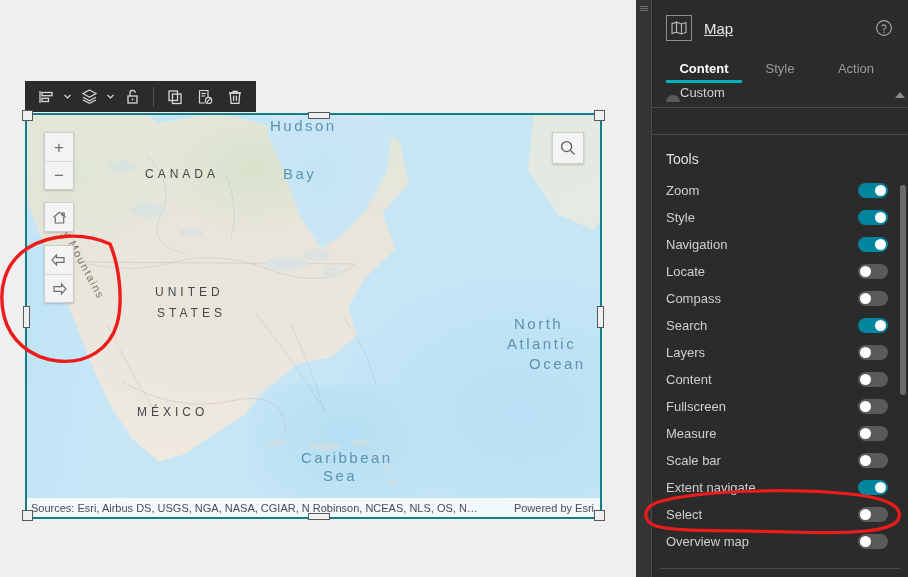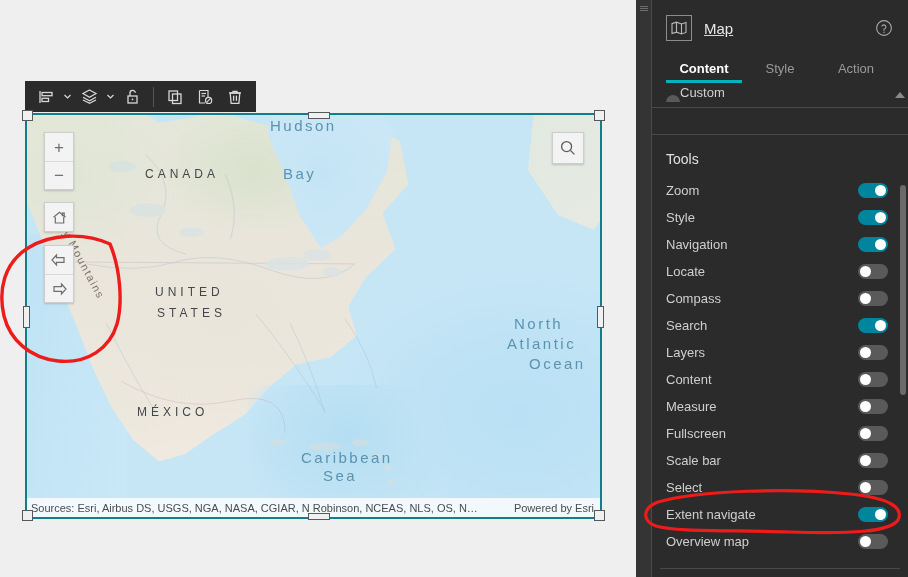--- a/index.html
+++ b/index.html
@@ -547,46 +547,46 @@
             <span class="knob"></span>
           </span>
       </div>
       <div class="tool-row">
         <span class="tool-label">Content</span>
         <span class="toggle">
             <span class="knob"></span>
           </span>
       </div>
       <div class="tool-row">
+        <span class="tool-label">Fullscreen</span>
+        <span class="toggle">
+            <span class="knob"></span>
+          </span>
+      </div>
+      <div class="tool-row">
         <span class="tool-label">Measure</span>
         <span class="toggle">
             <span class="knob"></span>
           </span>
       </div>
       <div class="tool-row">
-        <span class="tool-label">Fullscreen</span>
-        <span class="toggle">
-            <span class="knob"></span>
-          </span>
-      </div>
-      <div class="tool-row">
         <span class="tool-label">Scale bar</span>
-        <span class="toggle">
-            <span class="knob"></span>
-          </span>
-      </div>
-      <div class="tool-row">
-        <span class="tool-label">Select</span>
         <span class="toggle">
             <span class="knob"></span>
           </span>
       </div>
       <div class="tool-row">
         <span class="tool-label">Extent navigate</span>
         <span class="toggle on">
+            <span class="knob"></span>
+          </span>
+      </div>
+      <div class="tool-row">
+        <span class="tool-label">Select</span>
+        <span class="toggle">
             <span class="knob"></span>
           </span>
       </div>
       <div class="tool-row">
         <span class="tool-label">Overview map</span>
         <span class="toggle">
             <span class="knob"></span>
           </span>
       </div>
 

